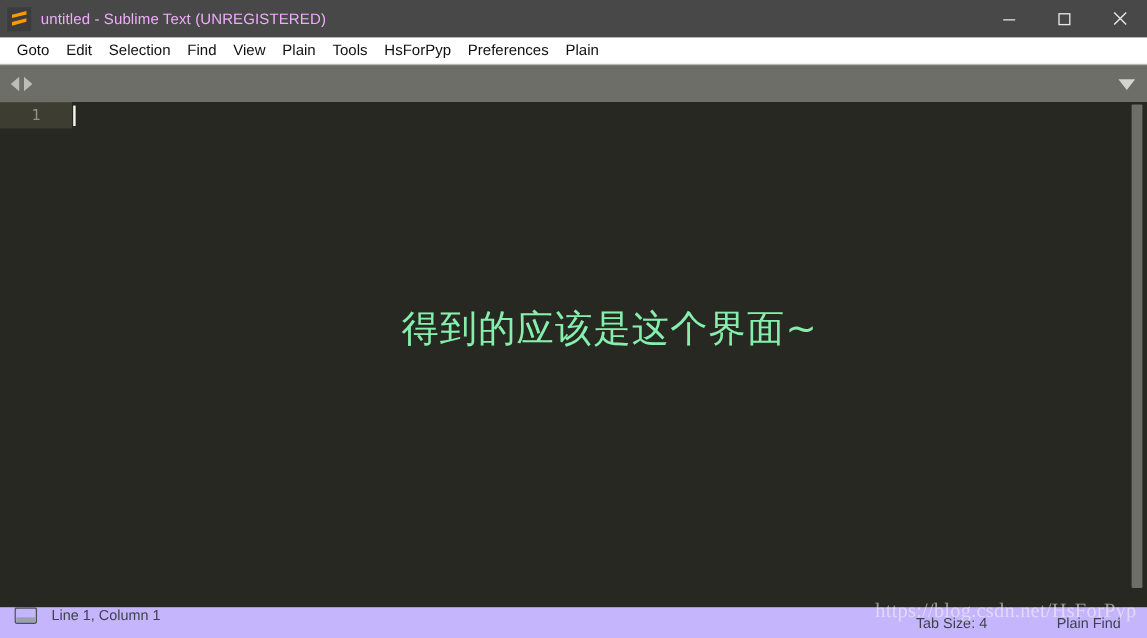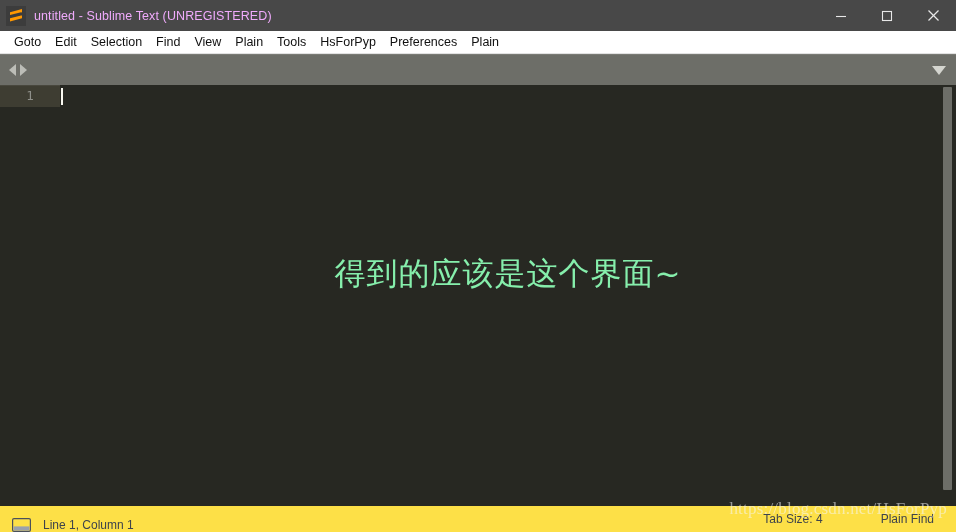--- a/index.html
+++ b/index.html
@@ -209,23 +209,23 @@
     width: 9px;
     height: 403px;
     background: #6d6e68;
     border-radius: 1px;
   }
 
   
   .statusbar {
     height: 26px;
     min-height: 26px;
-    background: #fde047;
-    display: flex;
-    align-items: flex-end;
+    background: #c4b5fd;
+    display: flex;
+    align-items: flex-start;
     position: relative;
     color: #3a3f48;
   }
   .panel-icon {
     margin-left: 12px;
     margin-right: 12px;
     display: flex;
     align-items: center;
   }
   .panel-icon svg { display: block; }

